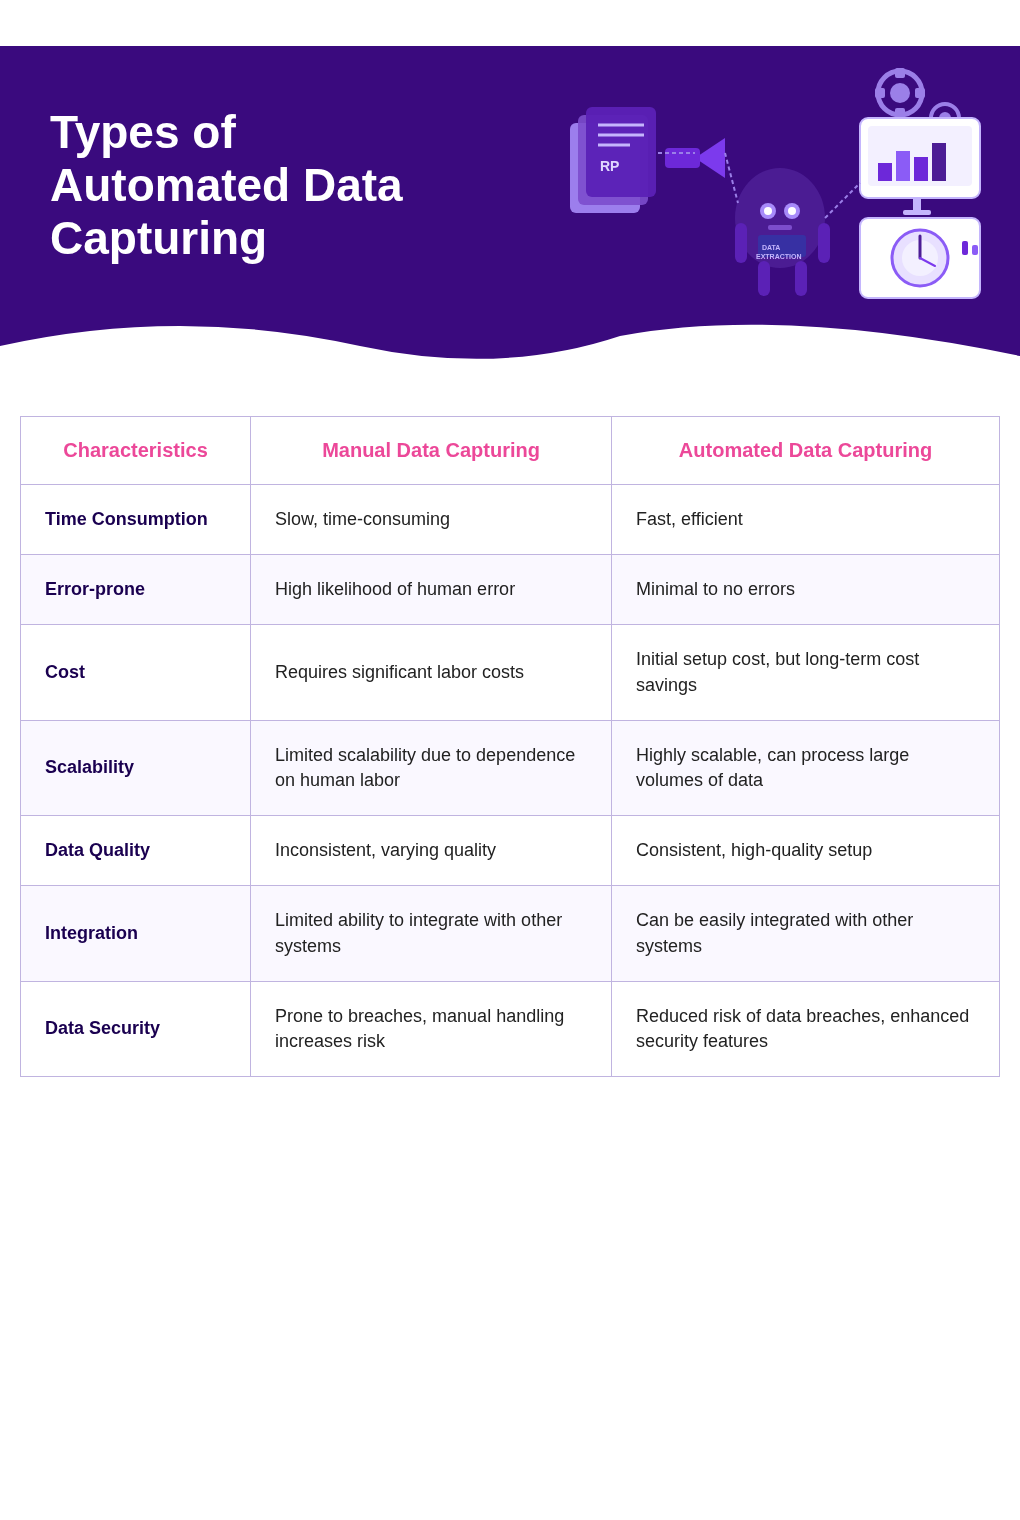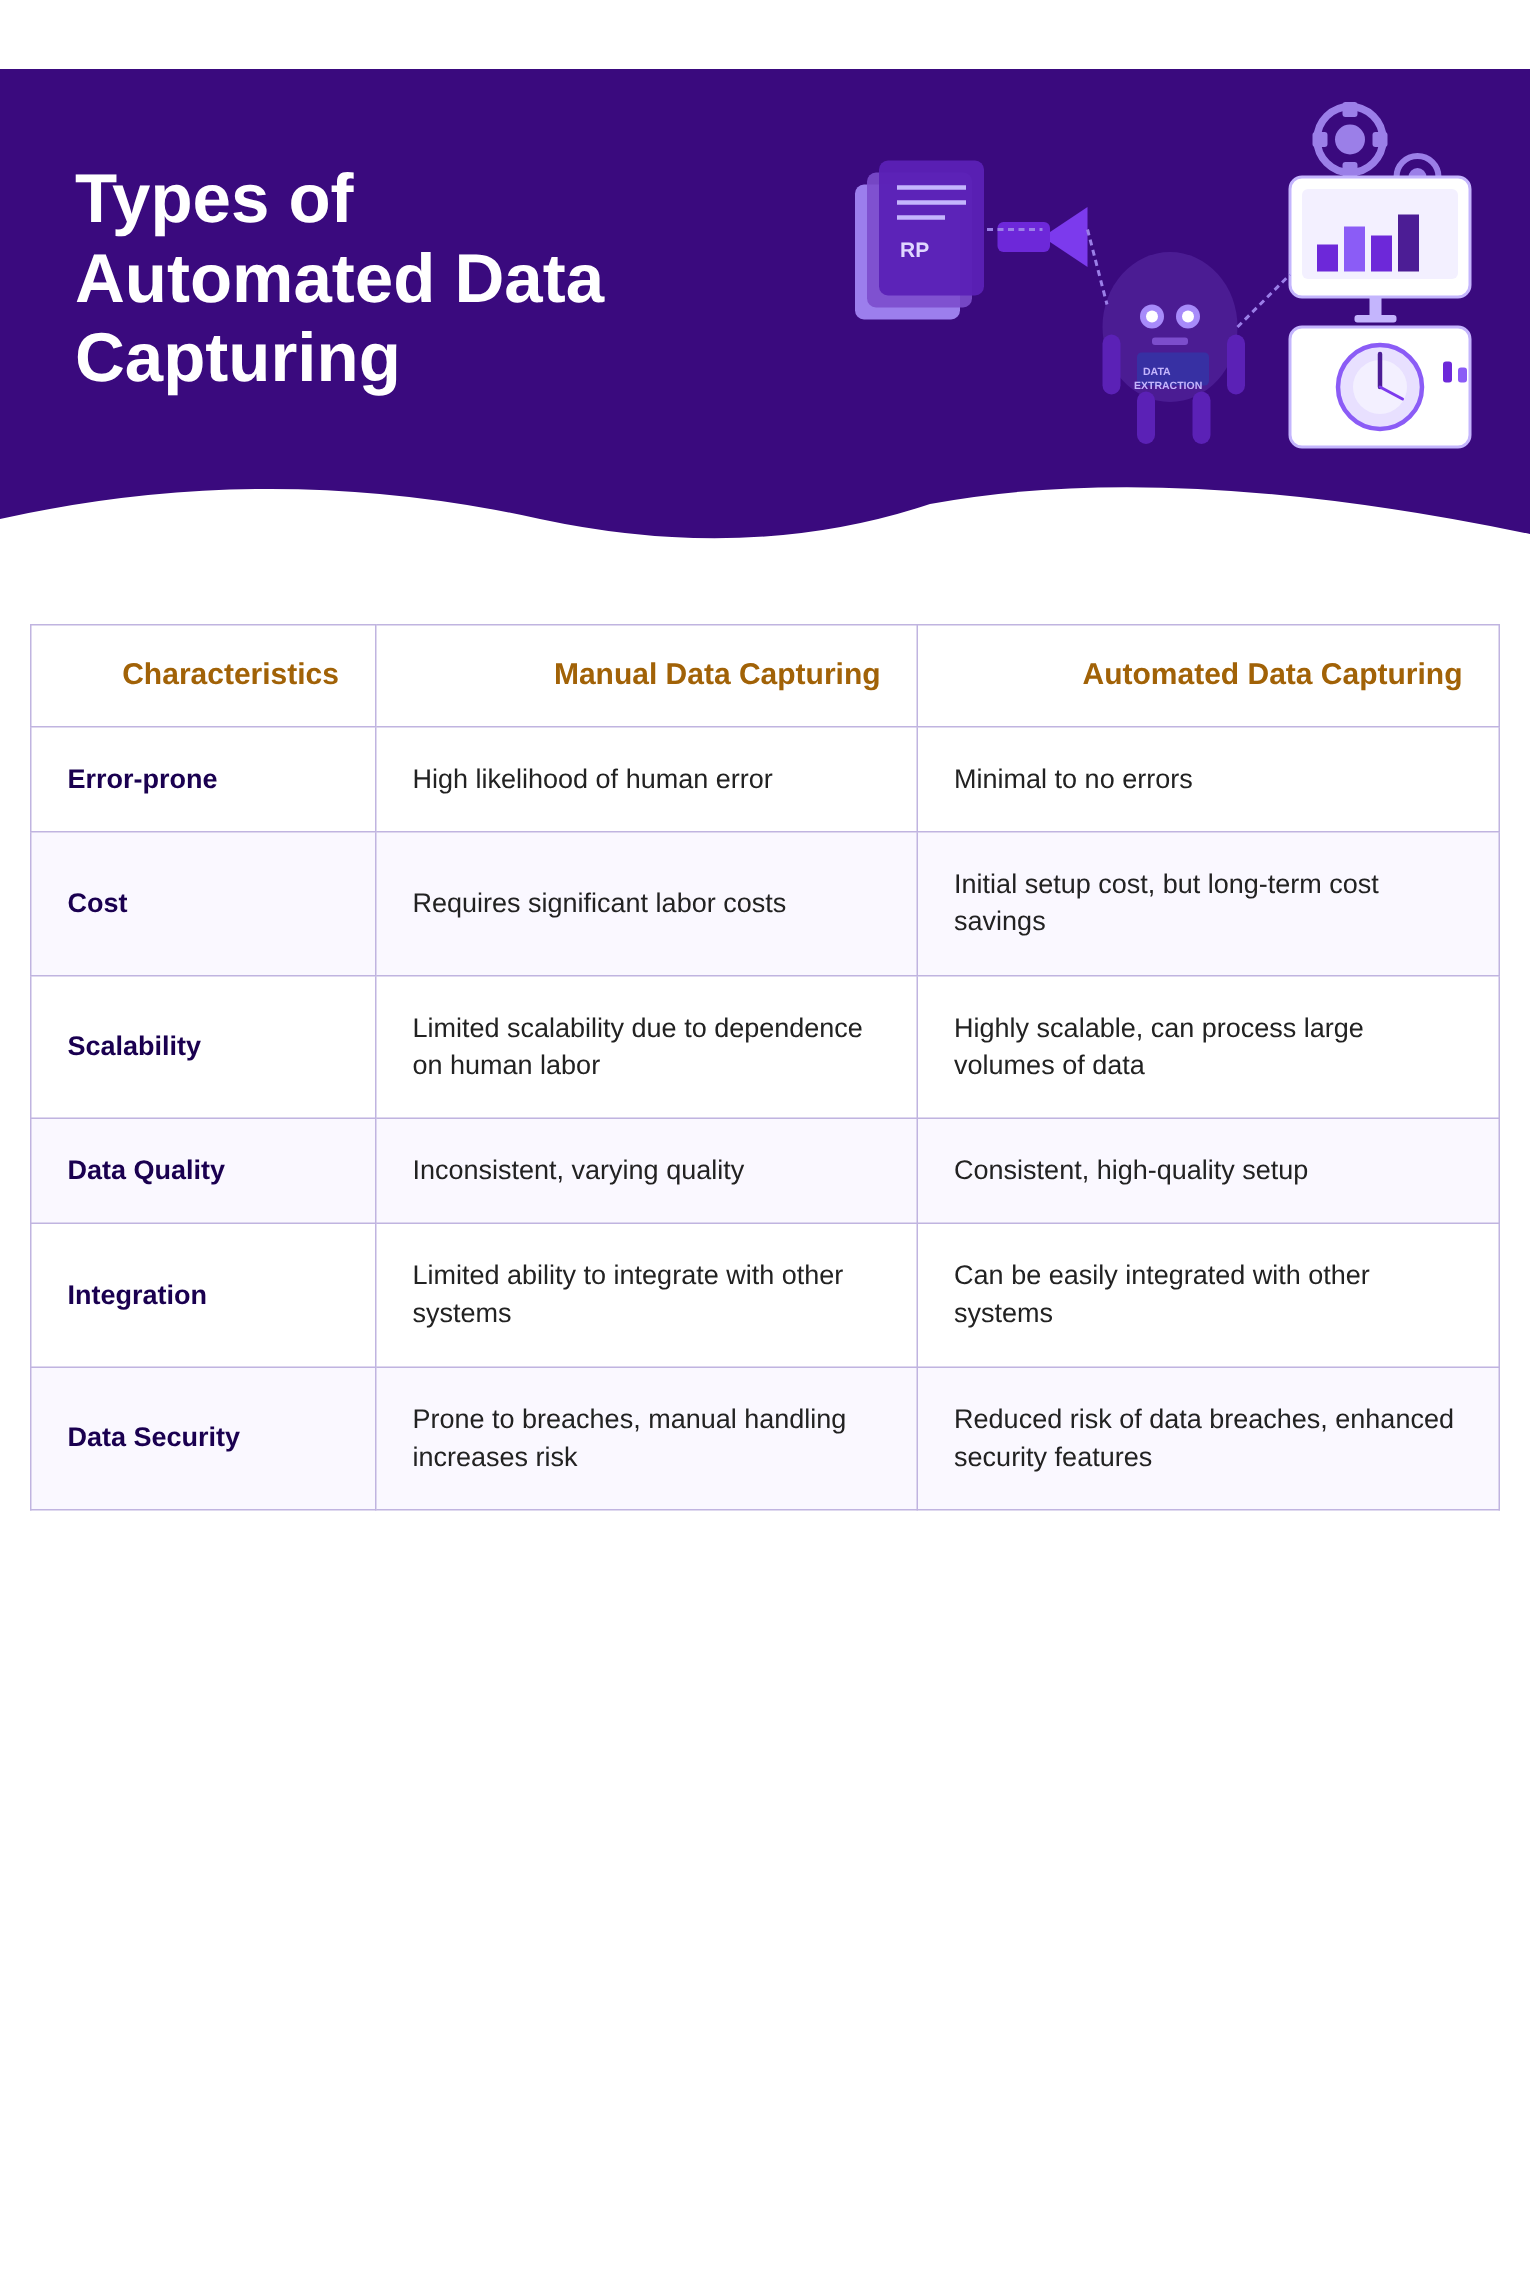--- a/index.html
+++ b/index.html
@@ -53,24 +53,24 @@
     table {
       width: 100%;
       border-collapse: collapse;
     }
     th, td {
       border: 1.5px solid #c0b4e0;
       padding: 22px 24px;
       vertical-align: middle;
     }
     thead th {
-      text-align: right;
+      text-align: center;
       font-size: 20px;
       font-weight: 800;
-      color: #a16207;
+      color: #ec4899;
       background: #ffffff;
     }
     thead th:first-child {
       background: #ffffff;
     }
     tbody td:first-child {
       font-weight: 800;
       font-size: 18px;
       color: #1a0050;
       text-align: left;
@@ -181,20 +181,25 @@
 <div class="table-container">
   <table>
     <thead>
       <tr>
         <th>Characteristics</th>
         <th>Manual Data Capturing</th>
         <th>Automated Data Capturing</th>
       </tr>
     </thead>
     <tbody id="table-body">
+    <tr>
+          <td>Time Consumption</td>
+          <td>Slow, time-consuming</td>
+          <td>Fast, efficient</td>
+        </tr>
         <tr>
           <td>Error-prone</td>
           <td>High likelihood of human error</td>
           <td>Minimal to no errors</td>
         </tr>
         <tr>
           <td>Cost</td>
           <td>Requires significant labor costs</td>
           <td>Initial setup cost, but long-term cost savings</td>
         </tr>

